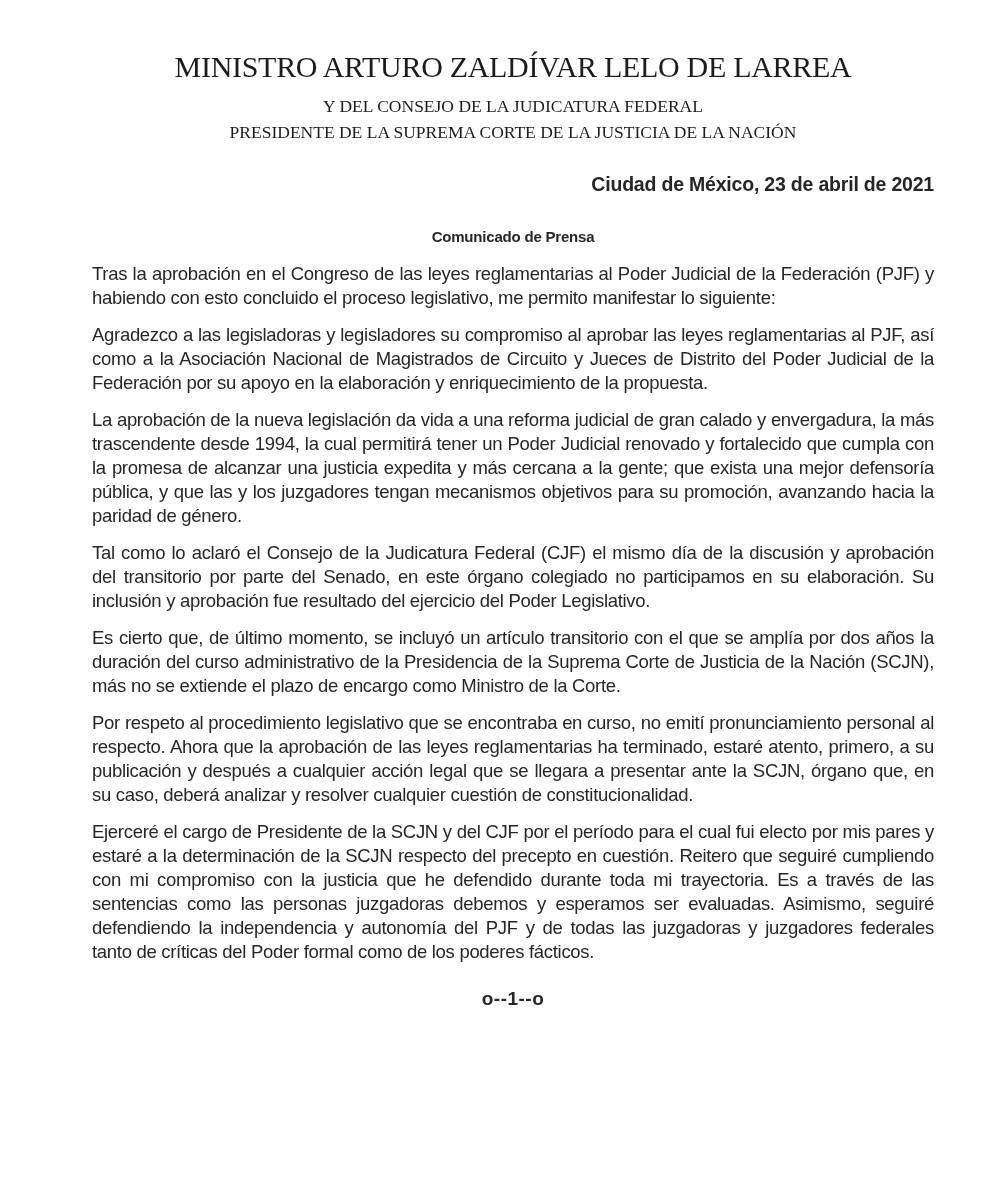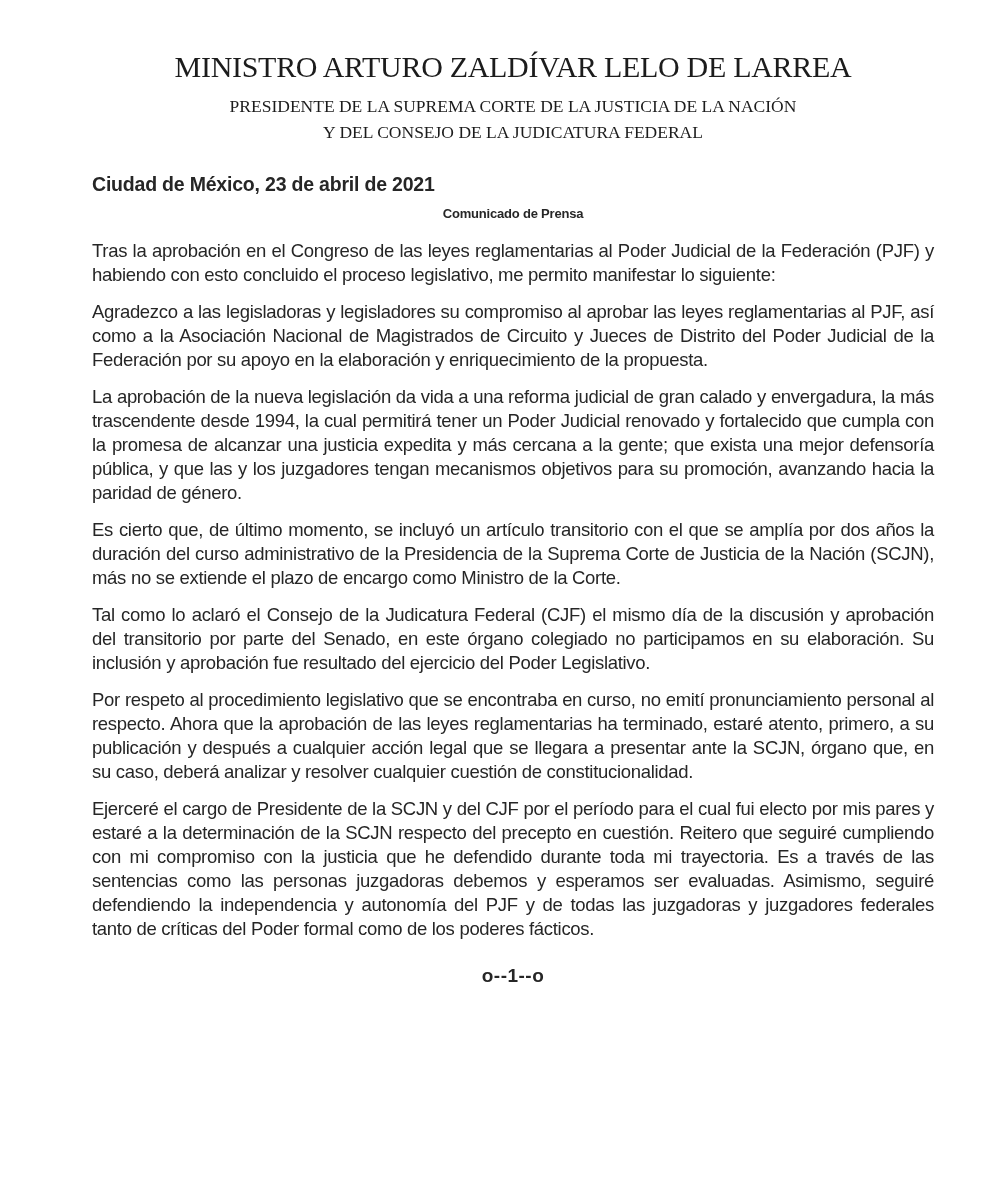--- a/index.html
+++ b/index.html
@@ -36,31 +36,31 @@
     line-height: 26px;
     color: #1c1c1c;
     margin-top: 9px;
   }
   .dateline {
     font-family: "Liberation Sans", sans-serif;
     font-weight: bold;
     font-size: 19.5px;
     line-height: 26px;
     letter-spacing: -0.2px;
-    text-align: left;
+    text-align: right;
     margin-top: 26px;
   }
   .press-heading {
     font-family: "Liberation Sans", sans-serif;
     font-weight: bold;
-    font-size: 13px;
+    font-size: 15px;
     line-height: 26px;
     letter-spacing: -0.2px;
     text-align: center;
-    margin-top: 4px;
+    margin-top: 27px;
   }
   .doc-body {
     margin-top: 12px;
   }
   .para {
     font-family: "Liberation Sans", sans-serif;
     font-size: 18.5px;
     line-height: 24px;
     letter-spacing: -0.3px;
     text-align: justify;
@@ -76,34 +76,34 @@
   }
 </style>
 </head>
 <body>
 
 <div class="page">
 
   <div class="letterhead">
     <h1 class="doc-title">MINISTRO ARTURO ZALDÍVAR LELO DE LARREA</h1>
     <div class="doc-subtitle">
+      <div>Y DEL CONSEJO DE LA JUDICATURA FEDERAL</div>
       <div>PRESIDENTE DE LA SUPREMA CORTE DE LA JUSTICIA DE LA NACIÓN</div>
-      <div>Y DEL CONSEJO DE LA JUDICATURA FEDERAL</div>
     </div>
   </div>
 
   <div class="dateline">Ciudad de México, 23 de abril de 2021</div>
 
   <div class="press-heading">Comunicado de Prensa</div>
 
   <div class="doc-body">
     <p class="para">Tras la aprobación en el Congreso de las leyes reglamentarias al Poder Judicial de la Federación (PJF) y habiendo con esto concluido el proceso legislativo, me permito manifestar lo siguiente:</p>
     <p class="para">Agradezco a las legisladoras y legisladores su compromiso al aprobar las leyes reglamentarias al PJF, así como a la Asociación Nacional de Magistrados de Circuito y Jueces de Distrito del Poder Judicial de la Federación por su apoyo en la elaboración y enriquecimiento de la propuesta.</p>
     <p class="para">La aprobación de la nueva legislación da vida a una reforma judicial de gran calado y envergadura, la más trascendente desde 1994, la cual permitirá tener un Poder Judicial renovado y fortalecido que cumpla con la promesa de alcanzar una justicia expedita y más cercana a la gente; que exista una mejor defensoría pública, y que las y los juzgadores tengan mecanismos objetivos para su promoción, avanzando hacia la paridad de género.</p>
+    <p class="para">Tal como lo aclaró el Consejo de la Judicatura Federal (CJF) el mismo día de la discusión y aprobación del transitorio por parte del Senado, en este órgano colegiado no participamos en su elaboración. Su inclusión y aprobación fue resultado del ejercicio del Poder Legislativo.</p>
     <p class="para">Es cierto que, de último momento, se incluyó un artículo transitorio con el que se amplía por dos años la duración del curso administrativo de la Presidencia de la Suprema Corte de Justicia de la Nación (SCJN), más no se extiende el plazo de encargo como Ministro de la Corte.</p>
-    <p class="para">Tal como lo aclaró el Consejo de la Judicatura Federal (CJF) el mismo día de la discusión y aprobación del transitorio por parte del Senado, en este órgano colegiado no participamos en su elaboración. Su inclusión y aprobación fue resultado del ejercicio del Poder Legislativo.</p>
     <p class="para">Por respeto al procedimiento legislativo que se encontraba en curso, no emití pronunciamiento personal al respecto. Ahora que la aprobación de las leyes reglamentarias ha terminado, estaré atento, primero, a su publicación y después a cualquier acción legal que se llegara a presentar ante la SCJN, órgano que, en su caso, deberá analizar y resolver cualquier cuestión de constitucionalidad.</p>
     <p class="para">Ejerceré el cargo de Presidente de la SCJN y del CJF por el período para el cual fui electo por mis pares y estaré a la determinación de la SCJN respecto del precepto en cuestión. Reitero que seguiré cumpliendo con mi compromiso con la justicia que he defendido durante toda mi trayectoria. Es a través de las sentencias como las personas juzgadoras debemos y esperamos ser evaluadas. Asimismo, seguiré defendiendo la independencia y autonomía del PJF y de todas las juzgadoras y juzgadores federales tanto de críticas del Poder formal como de los poderes fácticos.</p>
   </div>
 
   <div class="footer-mark">o--1--o</div>
 
 </div>
 
 </body></html>

